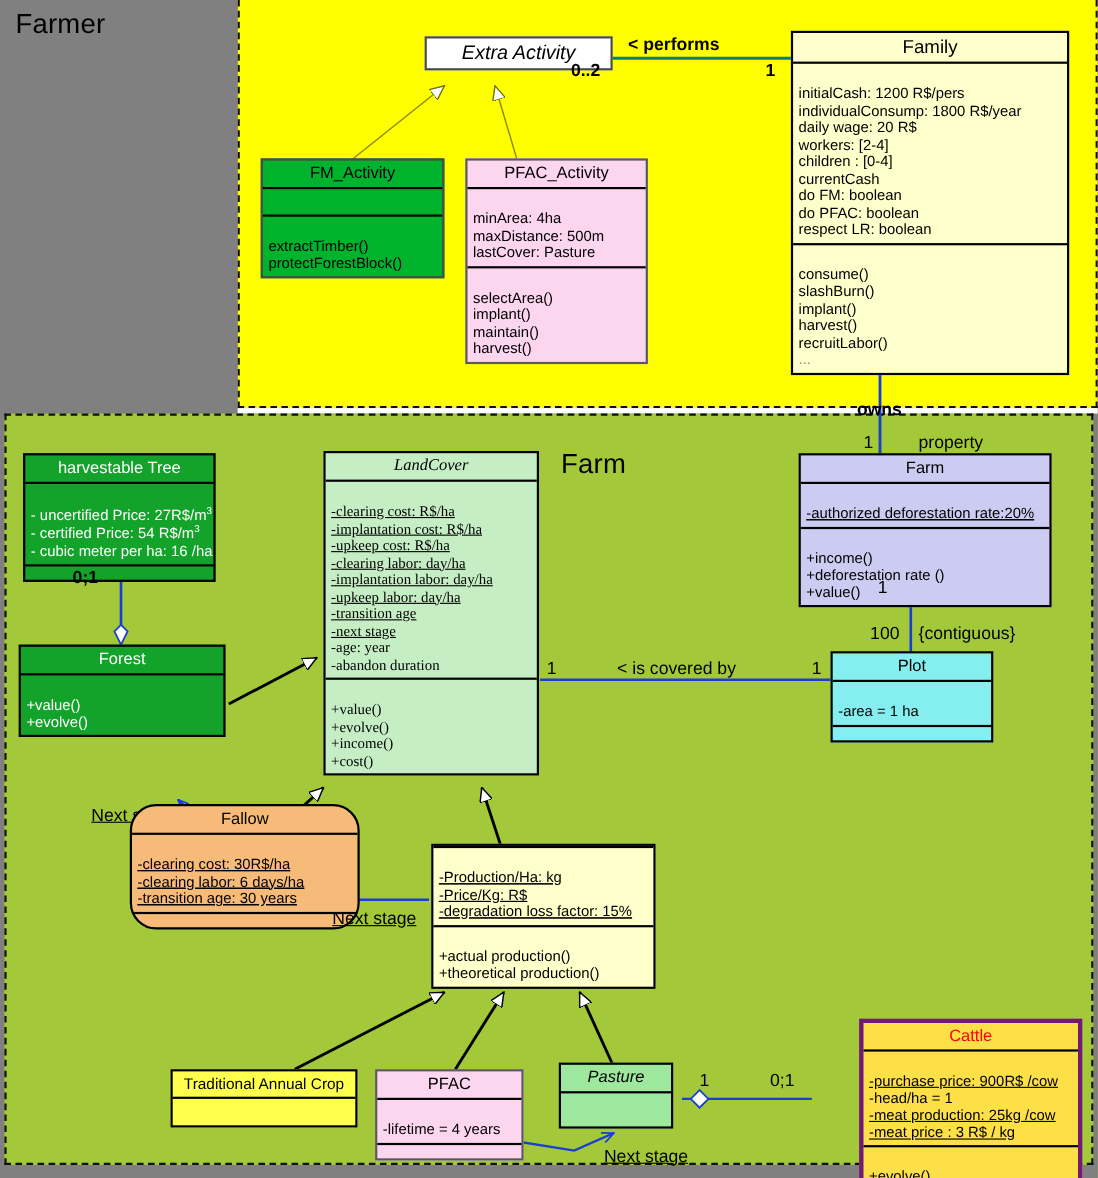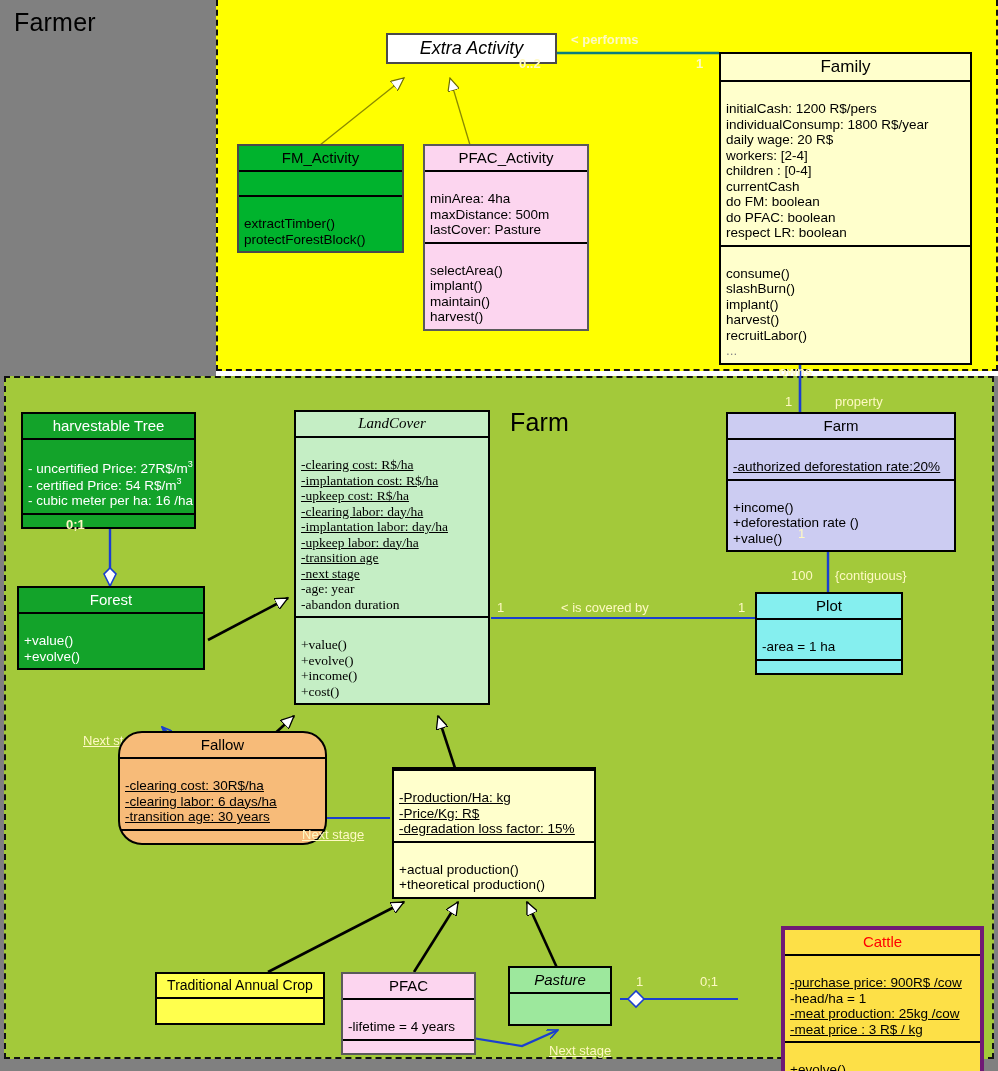--- a/index.html
+++ b/index.html
@@ -87,22 +87,22 @@
   .orange { background:#f7bb79; }
   .yellowbox { background:#ffff4d; }
   .lavender { background:#ccccf2; }
   .cyan   { background:#85efef; }
   .cattle { background:#fde047; border:4px solid #701a75;margin-left:43px; }
   .cattle .name { color:#ff0000; }
 
   
   .lbl {
     position:absolute;
-    font-size:13px;
-    color:#fef9c3;
+    font-size:16px;
+    color:#000000;
     white-space:nowrap;
   }
   .lbl.b { font-weight:bold; }
   .lbl.u { text-decoration: underline; }
 
   svg.ov { position:absolute; left:0; top:0; width:998px; height:1071px; pointer-events:none; }
 </style>
 </head>
 <body>
 
@@ -186,21 +186,21 @@
     <div>lastCover: Pasture</div>
   </div>
   <div class="sec">
     <div>selectArea()</div>
     <div>implant()</div>
     <div>maintain()</div>
     <div>harvest()</div>
   </div>
 </div>
 
-<div class="cls cream" style="left:719px; top:28px; width:253px;margin-top:24px;">
+<div class="cls cream" style="left:719px; top:28px; width:253px;">
   <div class="name big">Family</div>
   <div class="sec">
     <div>initialCash:  1200 R$/pers</div>
     <div>individualConsump:  1800 R$/year</div>
     <div>daily wage:  20 R$</div>
     <div>workers: [2-4]</div>
     <div>children : [0-4]</div>
     <div>currentCash</div>
     <div>do FM: boolean</div>
     <div>do PFAC: boolean</div>

